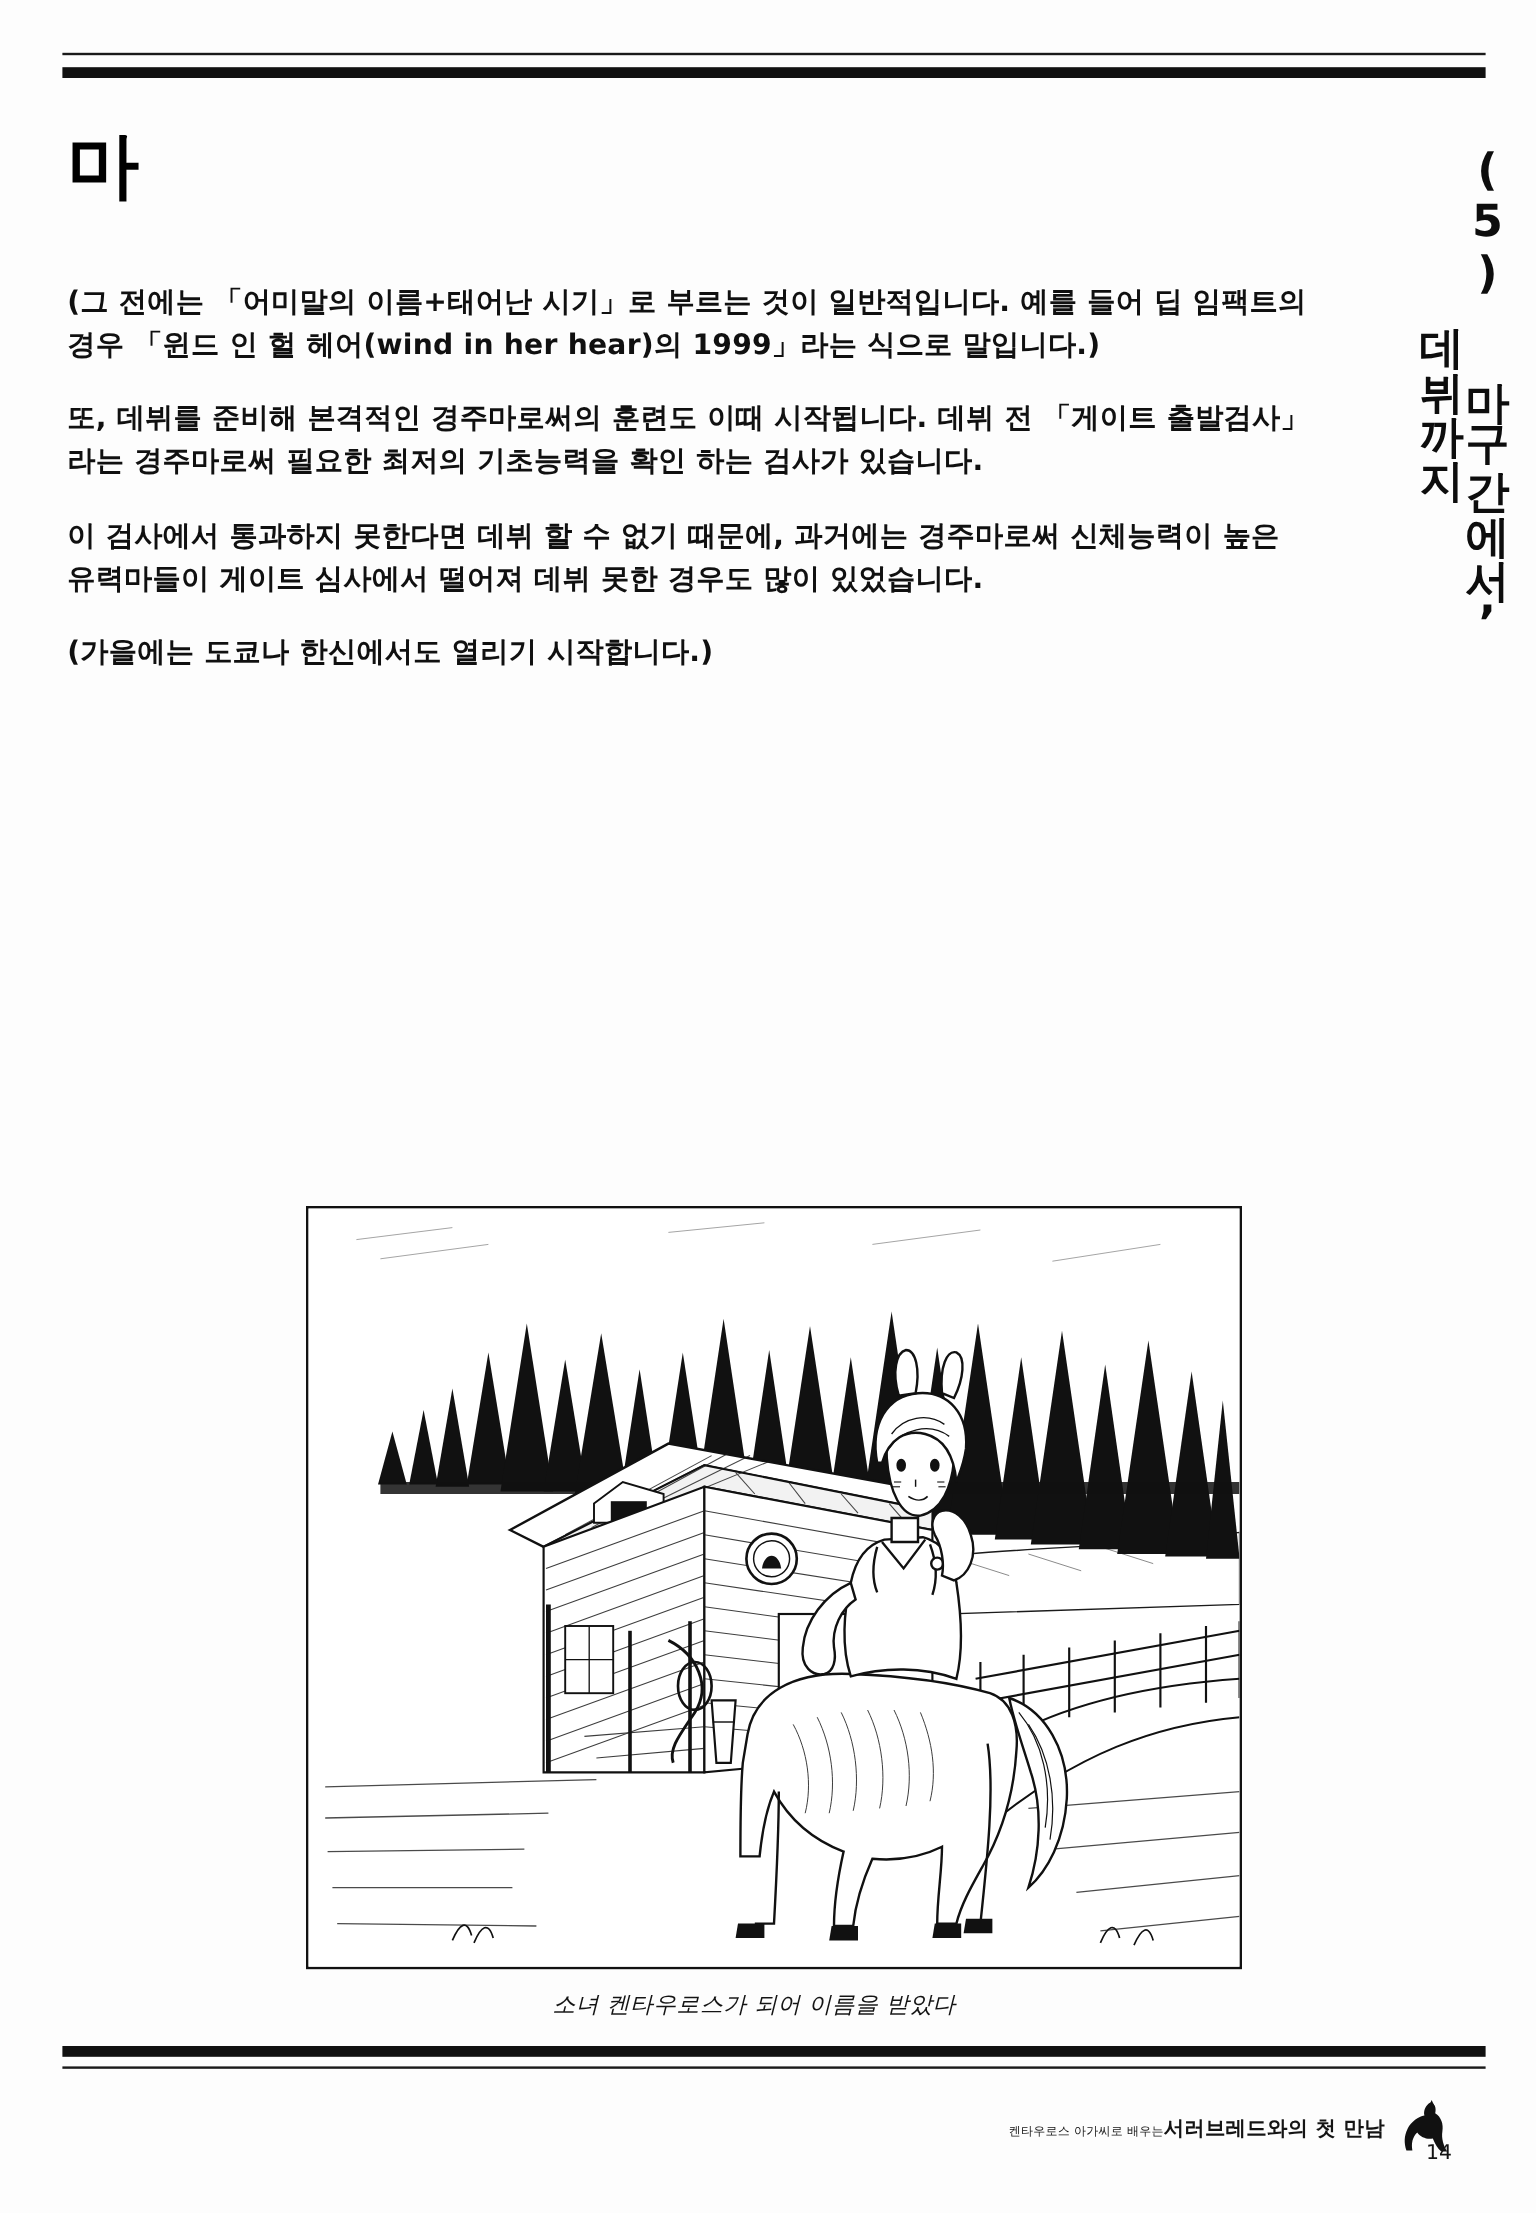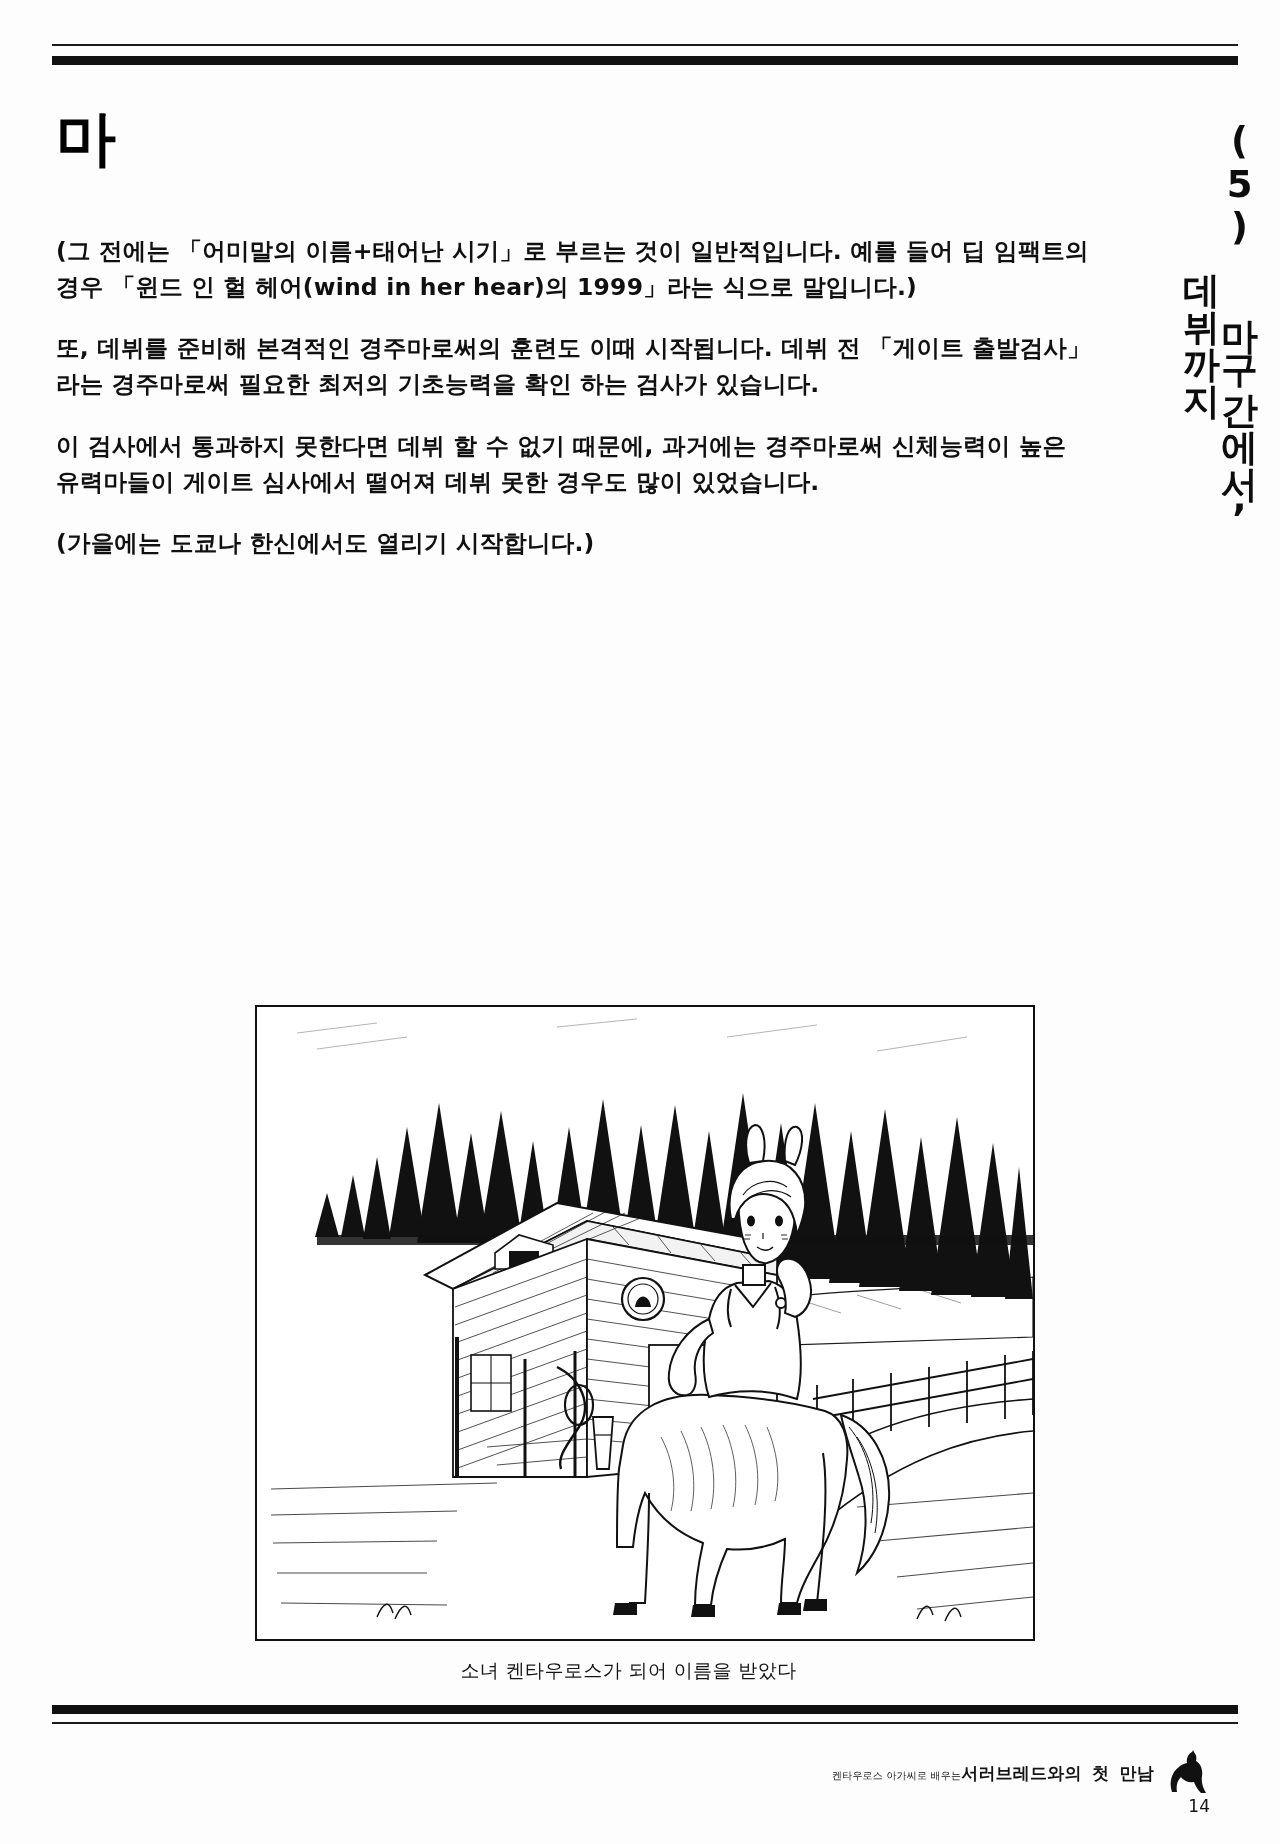--- a/index.html
+++ b/index.html
@@ -100,20 +100,21 @@
     margin: 2px 5px 0 0;
     color: #000000;
   }
 
   
   .figure-wrap {
     position: absolute;
     left: 255px;
     top: 1005px;
     width: 747px;
+    font-style: italic;
   }
   .figure-frame {
     width: 776px;
     height: 632px;
     border: 2px solid #111111;
     background: #ffffff;
     position: relative;
     overflow: hidden;
   }
   .figure-frame svg { display: block; }
@@ -144,26 +145,25 @@
     white-space: nowrap;
   }
   .footer-small {
     font-size: 10px;
     letter-spacing: 0.2px;
   }
   .footer-bold {
     font-size: 17px;
     font-weight: bold;
     letter-spacing: 0.2px;
-    font-family: Liberation Mono, monospace;
   }
   .page-number {
     position: absolute;
     right: 28px;
-    top: 48px;
+    top: 36px;
     font-family: "DejaVu Sans", sans-serif;
     font-size: 17px;
     color: #141414;
   }
   .logo-horse {
     position: absolute;
     right: 22px;
     top: 0px;
     width: 54px;
     height: 50px;

